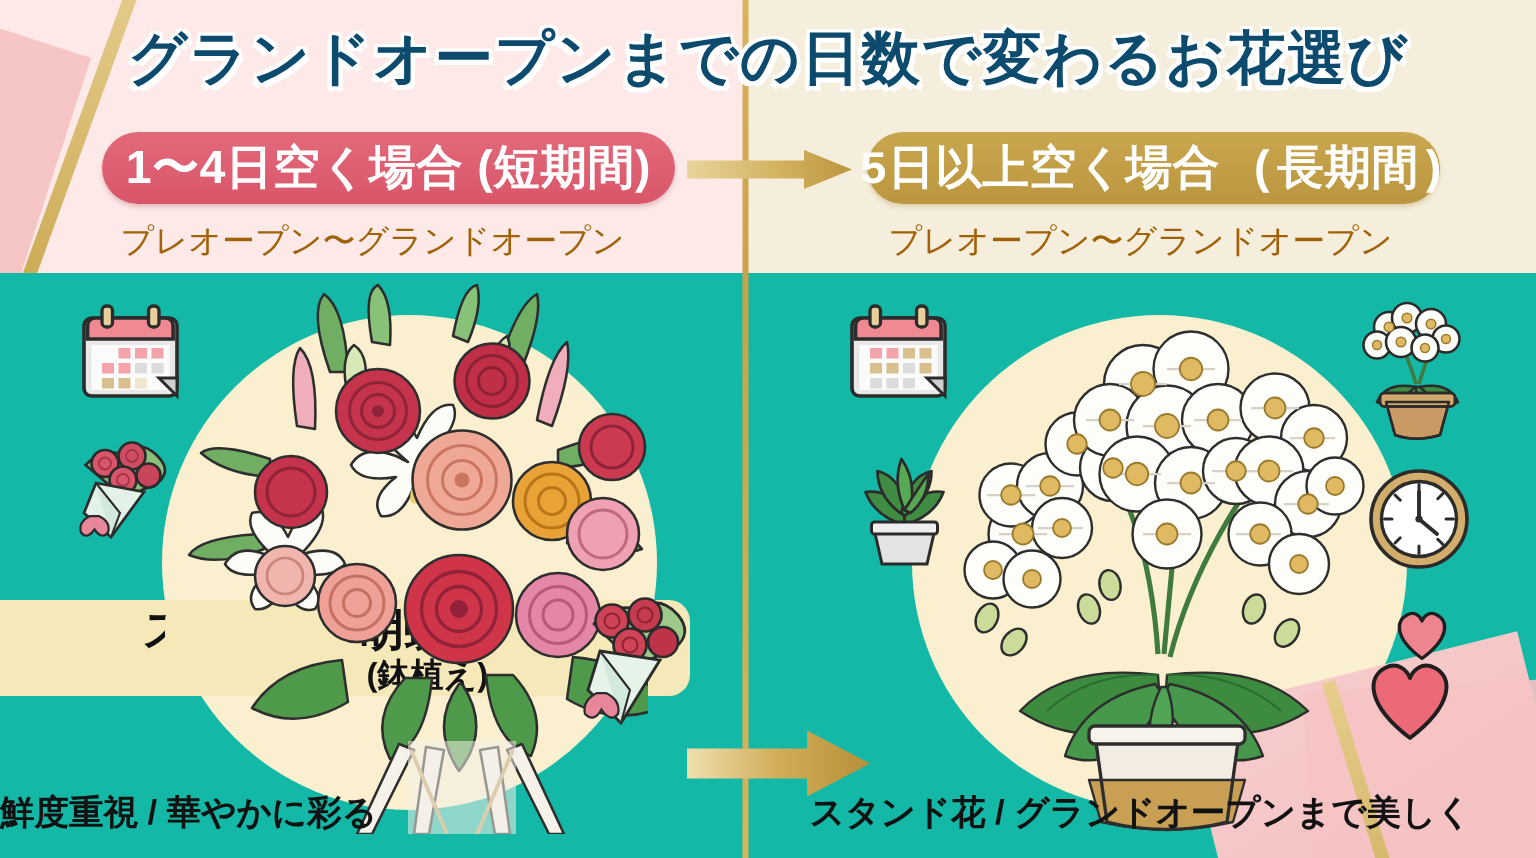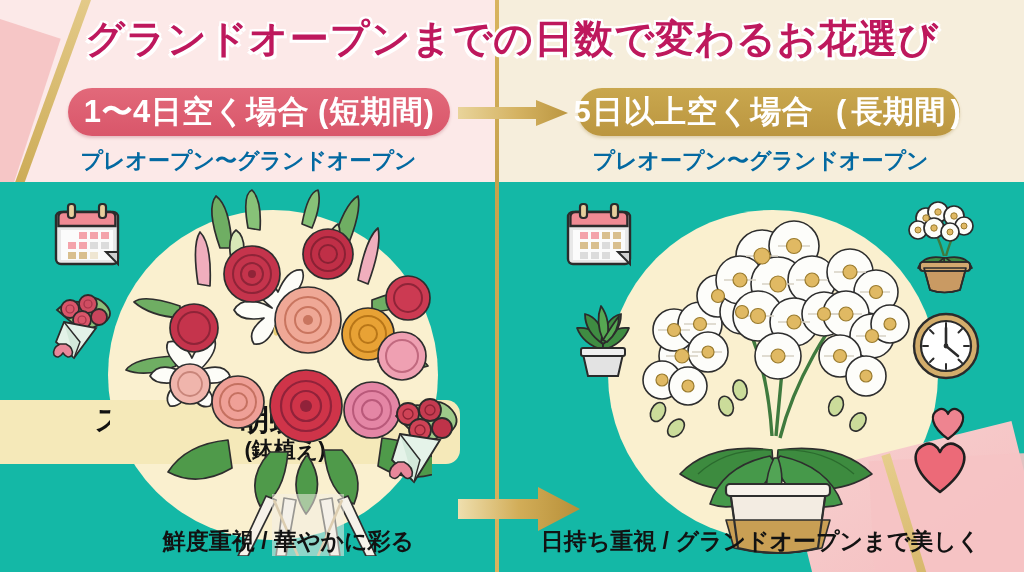--- a/index.html
+++ b/index.html
@@ -45,21 +45,21 @@
     position:absolute;left:-120px;top:-20px;width:190px;height:280px;
     background:#f4bfc0;opacity:.85;
     transform:rotate(18deg);transform-origin:top left;z-index:2;
   }
 
   
   .title{
     position:absolute;left:0;top:12px;width:1024px;
     text-align:center;
     font-size:39px;font-weight:700;letter-spacing:1px;
-    color:#be185d;
+    color:#0c4a6e;
     z-index:8;
     text-shadow:
       2px 0 0 #fff,-2px 0 0 #fff,0 2px 0 #fff,0 -2px 0 #fff,
       2px 2px 0 #fff,-2px 2px 0 #fff,2px -2px 0 #fff,-2px -2px 0 #fff,
       3px 3px 0 #fff,-3px 3px 0 #fff;
     white-space:nowrap;
   }
 
   
   .badge{
@@ -81,21 +81,21 @@
     font-family:Liberation Mono, monospace;
   }
 
   
   .arrow-top{position:absolute;left:458px;top:100px;width:110px;height:26px;z-index:9;}
   .arrow-mid{position:absolute;left:458px;top:305px;width:122px;height:44px;z-index:9;}
 
   
   .sub{
     position:absolute;top:146px;
-    font-size:22px;font-weight:700;color:#0369a1;
+    font-size:22px;font-weight:400;color:#a16207;
     white-space:nowrap;z-index:8;
   }
   .sub-left{left:0;width:497px;text-align:center;}
   .sub-right{left:497px;width:527px;text-align:center;}
 
   
   .body{
     position:absolute;left:0;top:182px;width:1024px;height:490px;
     background:#14b8a6;overflow:hidden;
   }
@@ -121,21 +121,21 @@
     width:100%;text-align:center;line-height:1.0;
   }
   .band-main{font-size:31px;font-weight:700;color:#111;display:block;}
   .band-sub{font-size:22px;font-weight:700;color:#111;display:block;margin-top:4px;}
 
   
   .foot{
     position:absolute;top:344px;font-size:23px;font-weight:700;color:#121212;
     white-space:nowrap;z-index:7;
   }
-  .foot-left{left:0;width:497px;text-align:center;margin-left:40px;}
+  .foot-left{left:0;width:497px;}
   .foot-right{left:497px;width:527px;text-align:center;}
 
   
   .br-pink{
     position:absolute;right:-60px;bottom:-40px;width:230px;height:300px;
     background:linear-gradient(160deg,#f7cdcd,#f2b4b6);
     transform:rotate(-14deg);transform-origin:bottom right;z-index:2;
   }
   .br-pink2{
     position:absolute;right:-30px;bottom:-80px;width:170px;height:300px;
@@ -570,19 +570,19 @@
     </div>
 
     <div class="band band-right">
       <div class="band-inner">
         <span class="band-main">胡蝶蘭</span>
         <span class="band-sub">(鉢植え)</span>
       </div>
     </div>
 
     <div class="foot foot-left">鮮度重視 / 華やかに彩る</div>
-    <div class="foot foot-right">日持ち重視 / グランドオープンまで美しく</div>
+    <div class="foot foot-right">スタンド花 / グランドオープンまで美しく</div>
 
   </div>
 
   <div class="body-divider"></div>
 
 </div>
 
 </body></html>

